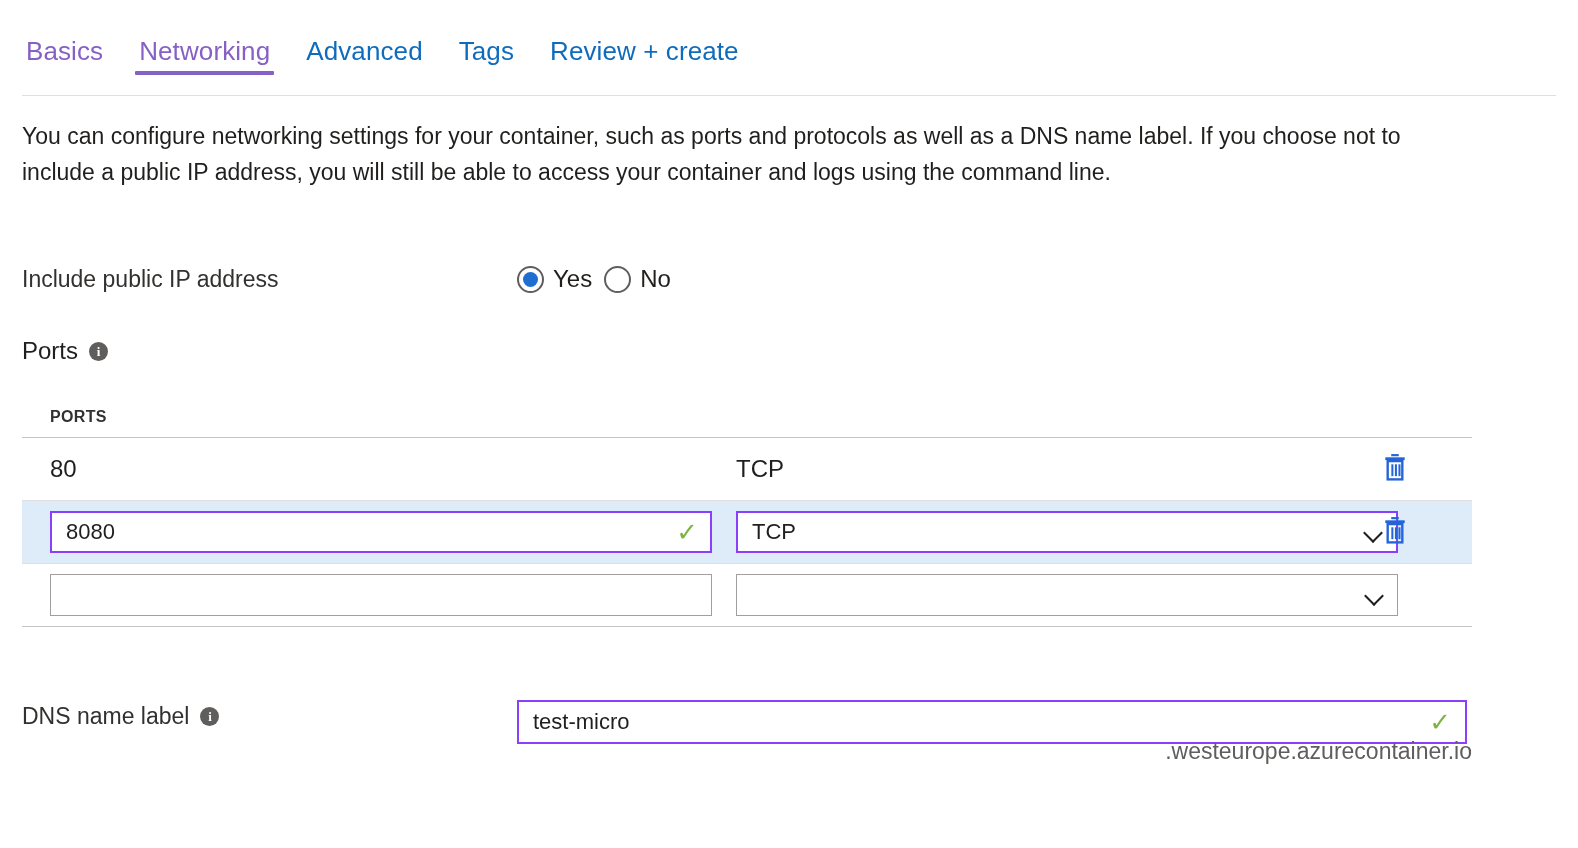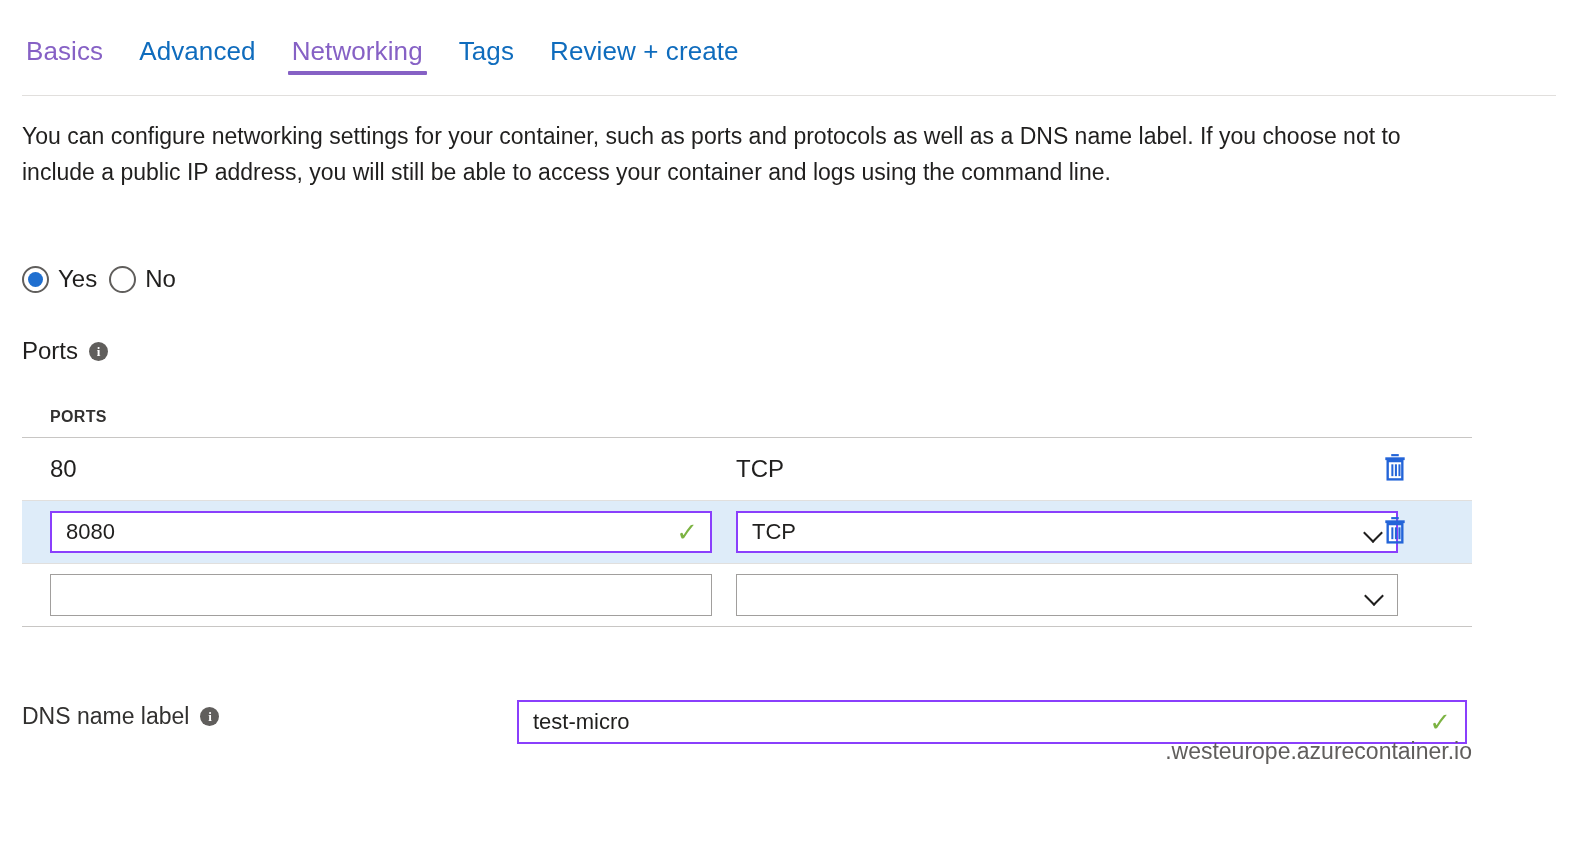--- a/index.html
+++ b/index.html
@@ -291,42 +291,43 @@
     padding-right: 0px;
   }
 </style>
 </head>
 <body>
 
 <div class="tabbar">
   <div class="tab visited">
     <span>Basics</span>
   </div>
+  <div class="tab active">
+    <span>Networking</span>
+  </div>
   <div class="tab link">
     <span>Advanced</span>
-  </div>
-  <div class="tab active">
-    <span>Networking</span>
   </div>
   <div class="tab link">
     <span>Tags</span>
   </div>
   <div class="tab link">
     <span>Review + create</span>
   </div>
 </div>
 <div class="tabrule"></div>
 
 <div class="desc">
   <span>You can configure networking settings for your container, such as ports and protocols as well as a DNS name label. If you</span>
   <span>choose not to include a public IP address, you will still be able to access your container and logs using the command line.</span>
   <br>
 </div>
 
 <div class="iprow">
+  <div class="iplabel">Include public IP address</div>
   <div class="radiogroup">
     <div class="radio checked">
       <span class="dot"></span>
       <span class="rlabel">Yes</span>
     </div>
     <div class="radio">
       <span class="dot"></span>
       <span class="rlabel">No</span>
     </div>
   </div>

